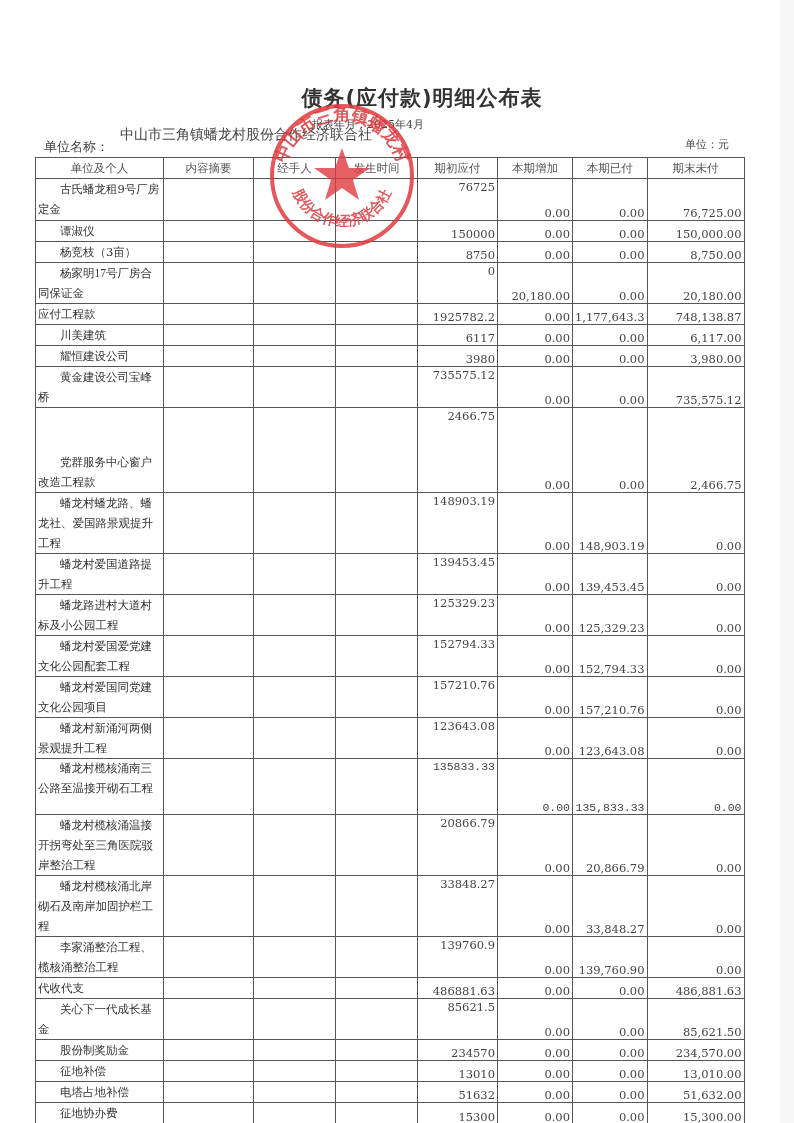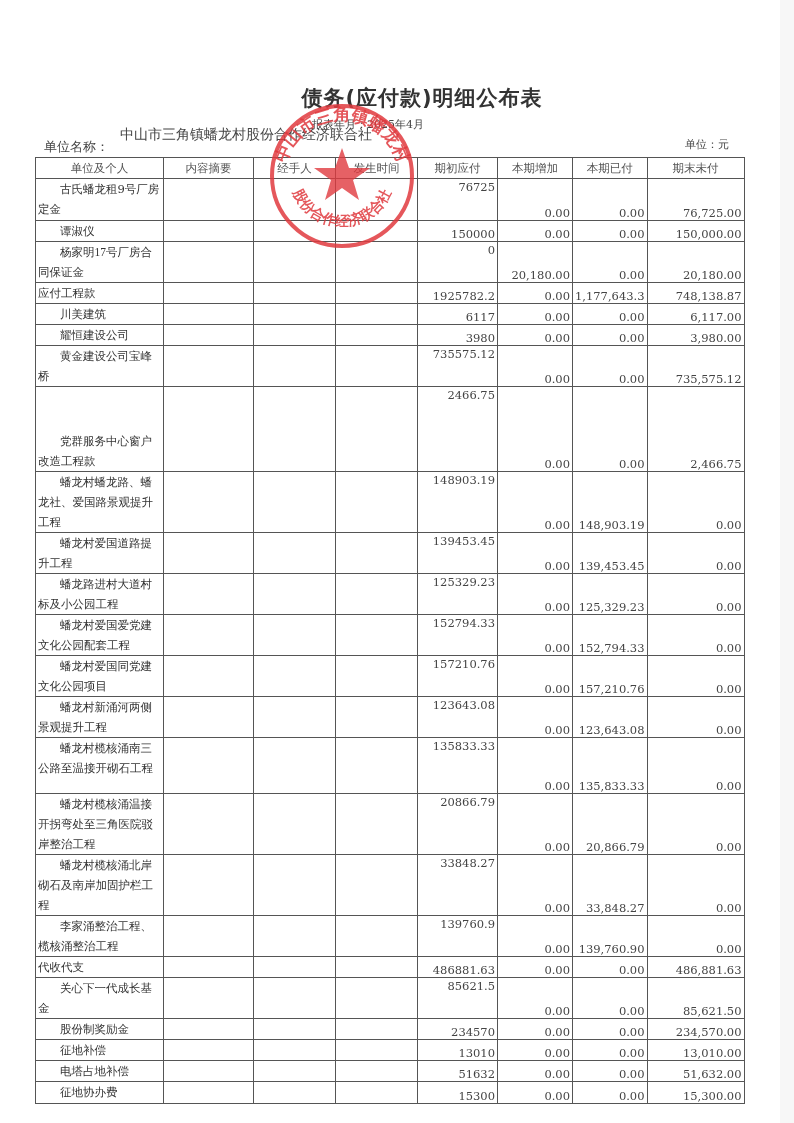--- a/index.html
+++ b/index.html
@@ -93,20 +93,32 @@
           <div class="indent-wrap" style="text-indent: 22px;">谭淑仪</div>
         </td>
         <td class="blank"></td>
         <td class="blank"></td>
         <td class="blank"></td>
         <td class="num">150000</td>
         <td class="num">0.00</td>
         <td class="num clip">0.00</td>
         <td class="num">150,000.00</td>
       </tr>
+      <tr style="height: 21px;">
+        <td class="name">
+          <div class="indent-wrap" style="text-indent: 22px;">杨竞枝（3亩）</div>
+        </td>
+        <td class="blank"></td>
+        <td class="blank"></td>
+        <td class="blank"></td>
+        <td class="num">8750</td>
+        <td class="num">0.00</td>
+        <td class="num clip">0.00</td>
+        <td class="num">8,750.00</td>
+      </tr>
       <tr style="height: 41px;">
         <td class="name">
           <div class="indent-wrap" style="text-indent: 22px; font-family: Liberation Serif, serif;">杨家明17号厂房合同保证金</div>
         </td>
         <td class="blank"></td>
         <td class="blank"></td>
         <td class="blank"></td>
         <td class="num top">0</td>
         <td class="num">20,180.00</td>
         <td class="num clip">0.00</td>
@@ -237,21 +249,21 @@
           <div class="indent-wrap" style="text-indent: 22px;">蟠龙村新涌河两侧景观提升工程</div>
         </td>
         <td class="blank"></td>
         <td class="blank"></td>
         <td class="blank"></td>
         <td class="num top">123643.08</td>
         <td class="num">0.00</td>
         <td class="num clip">123,643.08</td>
         <td class="num">0.00</td>
       </tr>
-      <tr style="height: 56px;">
+      <tr style="height: 56px; font-family: Liberation Mono, monospace;">
         <td class="name">
           <div class="indent-wrap" style="text-indent: 22px;">蟠龙村榄核涌南三公路至温接开砌石工程</div>
         </td>
         <td class="blank"></td>
         <td class="blank"></td>
         <td class="blank"></td>
         <td class="num top">135833.33</td>
         <td class="num">0.00</td>
         <td class="num clip">135,833.33</td>
         <td class="num">0.00</td>

